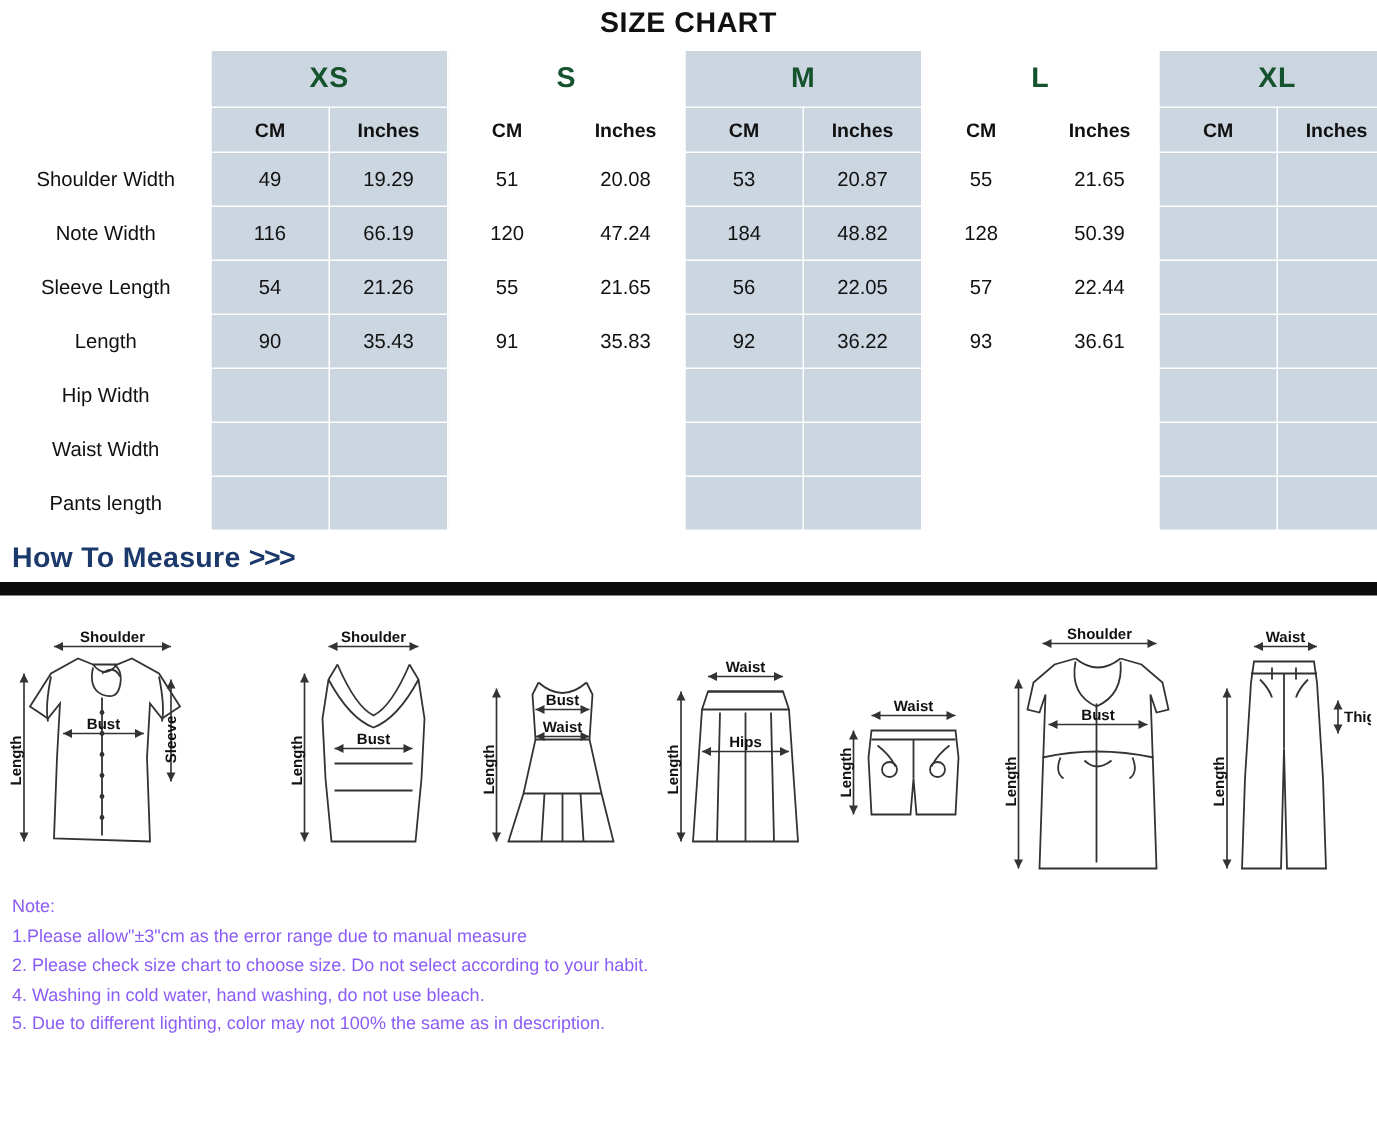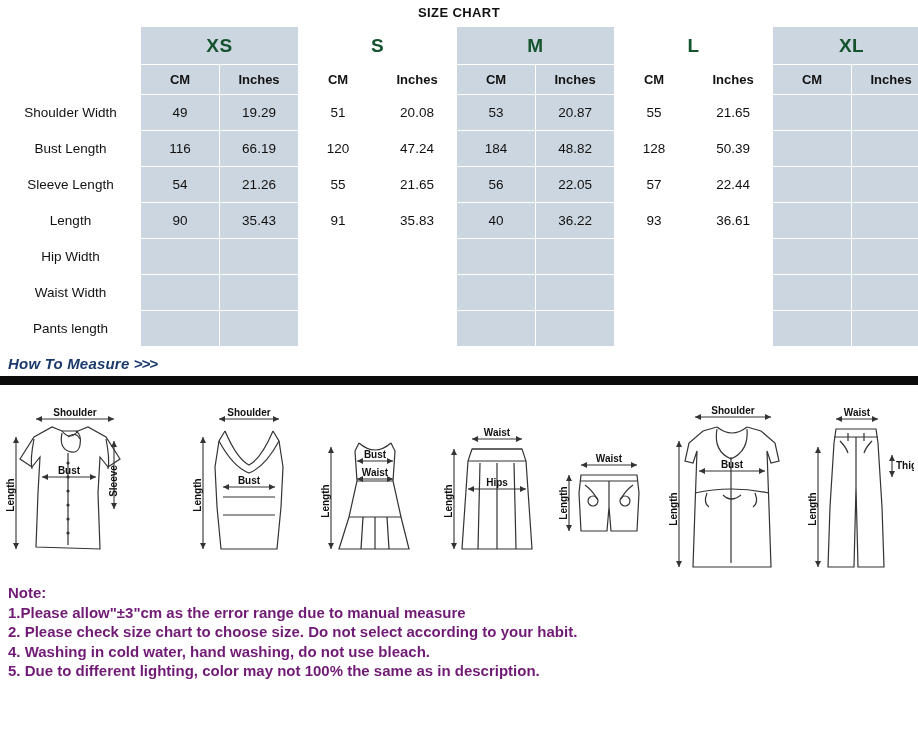--- a/index.html
+++ b/index.html
@@ -9,21 +9,21 @@
     background: #ffffff;
     font-family: "Liberation Sans", sans-serif;
     color: #111;
     overflow: hidden;
   }
   .page { position: relative; width: 918px; height: 754px; }
 
   
   .title {
     text-align: center;
-    font-size: 13px;
+    font-size: 19px;
     font-weight: bold;
     letter-spacing: .4px;
     padding: 5px 0 6px 0;
     color: #111;
   }
 
   
   table.size-chart {
     width: 918px;
     border-collapse: collapse;
@@ -58,26 +58,25 @@
   tr.sizes td { height: 38px; }
   tr.units td { height: 30px; margin-top: 16px; }
 
   
   col.lab { width: 140px; }
   col.u   { width: 79px; }
 
   
   .htm-wrap { margin-top: 6px; }
   .htm-title {
-    font-size: 15px;
+    font-size: 19px;
     font-weight: bold;
     color: #1b3a6b;
     padding: 2px 0 2px 8px;
     letter-spacing: .2px;
-    font-style: italic;
   }
   .htm-title .arrows { color: #1b3a6b; letter-spacing: -1px; }
   .htm-bar {
     height: 9px;
     background: #0b0b0b;
     margin: 2px 0 0 0;
   }
 
   .figs {
     display: flex;
@@ -85,24 +84,23 @@
     justify-content: space-between;
     height: 192px;
     padding: 0 4px;
   }
   .fig { position: relative; }
   .fig svg { display: block; }
 
   
   .notes {
     padding: 6px 0 0 8px;
-    font-size: 15px;
+    font-size: 12px;
     line-height: 19.5px;
-    color: #701a75;
-    font-weight: bold;
+    color: #8b5cf6;
   }
   .notes div { white-space: nowrap; }
 </style>
 </head>
 <body>
 
 <div class="page">
 
   <div class="title">SIZE CHART</div>
 
@@ -149,21 +147,21 @@
           <td class="lite">51</td>
           <td class="lite">20.08</td>
           <td class="shade">53</td>
           <td class="shade">20.87</td>
           <td class="lite">55</td>
           <td class="lite">21.65</td>
           <td class="shade"></td>
           <td class="shade"></td>
         </tr>
         <tr>
-          <td class="rowlabel">Bust Length</td>
+          <td class="rowlabel">Note Width</td>
           <td class="shade">116</td>
           <td class="shade">66.19</td>
           <td class="lite">120</td>
           <td class="lite">47.24</td>
           <td class="shade">184</td>
           <td class="shade">48.82</td>
           <td class="lite">128</td>
           <td class="lite">50.39</td>
           <td class="shade"></td>
           <td class="shade"></td>
@@ -180,21 +178,21 @@
           <td class="lite">22.44</td>
           <td class="shade"></td>
           <td class="shade"></td>
         </tr>
         <tr>
           <td class="rowlabel">Length</td>
           <td class="shade">90</td>
           <td class="shade">35.43</td>
           <td class="lite">91</td>
           <td class="lite">35.83</td>
-          <td class="shade">40</td>
+          <td class="shade">92</td>
           <td class="shade">36.22</td>
           <td class="lite">93</td>
           <td class="lite">36.61</td>
           <td class="shade"></td>
           <td class="shade"></td>
         </tr>
         <tr>
           <td class="rowlabel">Hip Width</td>
           <td class="shade"></td>
           <td class="shade"></td>

